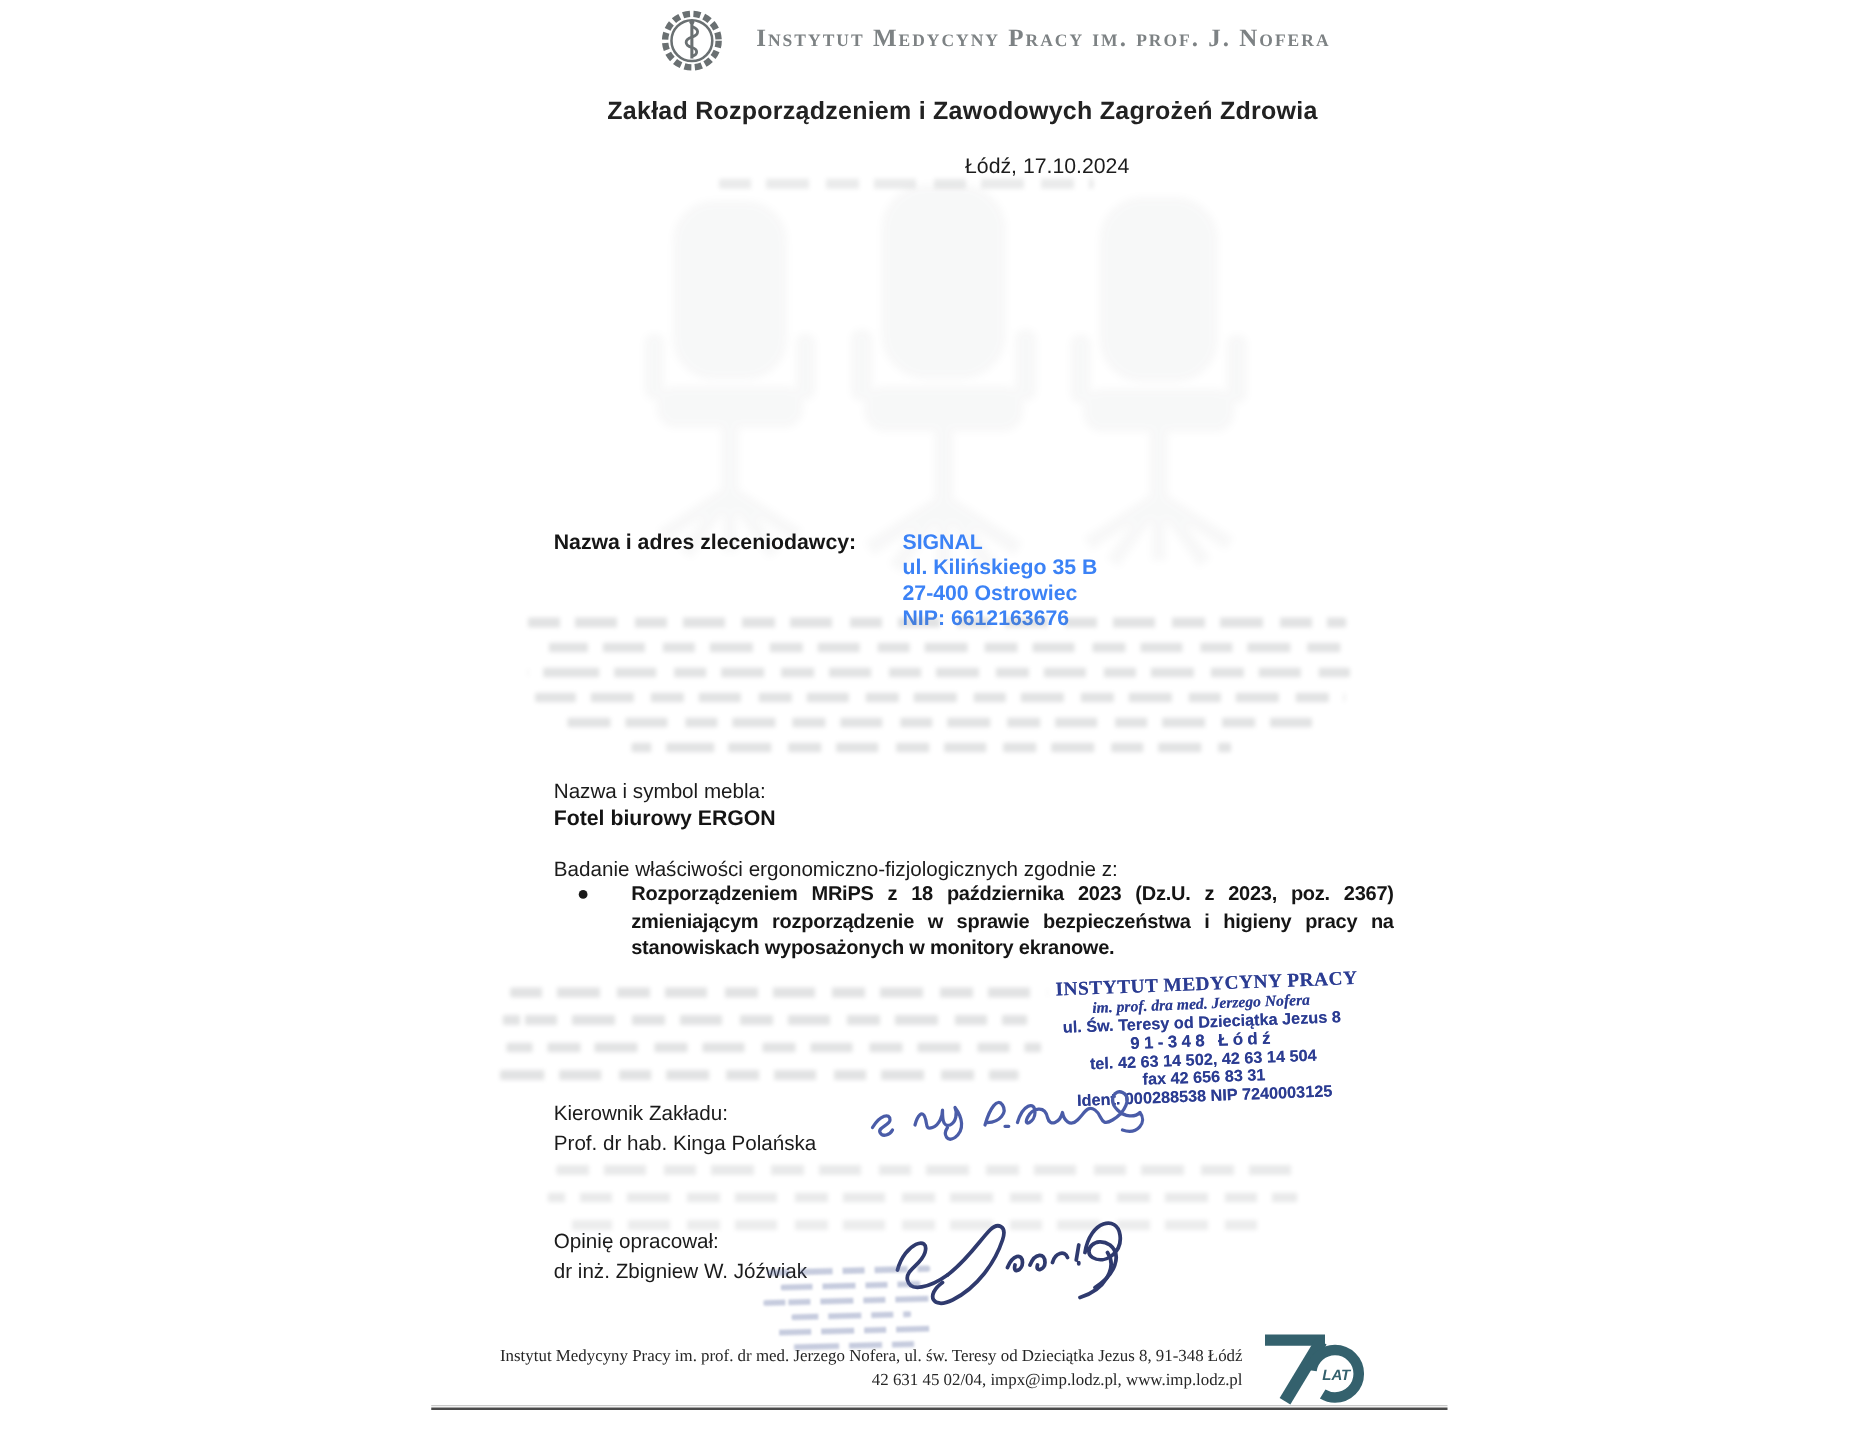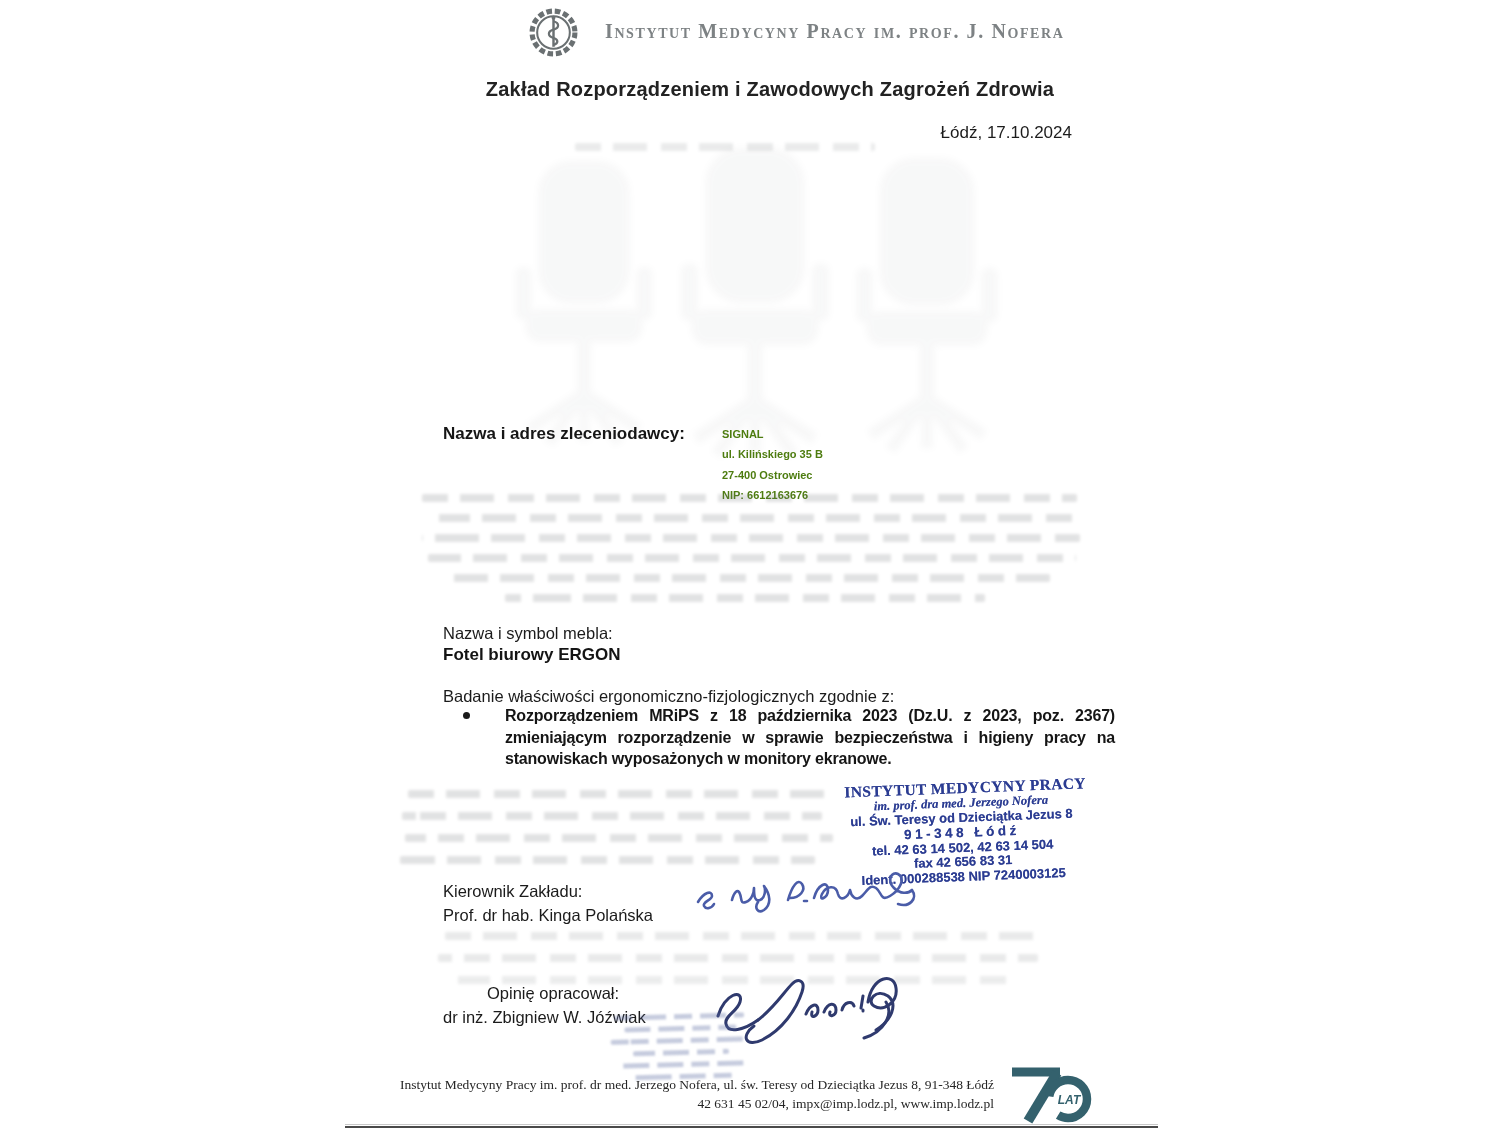--- a/index.html
+++ b/index.html
@@ -12,33 +12,33 @@
   
   .inst-name{
     left:605px;top:20px;width:520px;
     font-family:"Liberation Serif",serif;font-variant:small-caps;font-weight:bold;
     font-size:20px;letter-spacing:1.6px;color:#7d8284;white-space:nowrap;
   }
   .dept{
     left:420px;top:78px;width:700px;text-align:center;
     font-weight:bold;font-size:20px;color:#222;letter-spacing:.2px;
   }
-  .dateline{left:772px;top:123px;width:300px;text-align:right;font-size:17px;color:#1c1c1c;}
+  .dateline{left:772px;top:123px;width:300px;font-size:17px;color:#1c1c1c;}
 
   
   .doc-title{
     left:420px;top:224px;width:700px;text-align:center;
     font-weight:bold;font-size:28px;line-height:33px;color:#2a2a2a;letter-spacing:-.3px;
   }
 
   
   .lbl-bold{font-weight:bold;font-size:17px;color:#161616;text-align:center;}
   .lbl-reg{font-weight:normal;font-size:16.5px;color:#1b1b1b;}
   .client-label{left:443px;top:424px;}
-  .client-lines{left:722px;top:424px;font-weight:bold;font-size:11px;line-height:20.4px;color:#4d7c0f;}
+  .client-lines{left:722px;top:424px;font-weight:bold;font-size:17px;line-height:20.4px;color:#3b82f6;}
 
   
   .furn-label{left:443px;top:624px;}
   .furn-value{left:443px;top:645px;font-weight:bold;font-size:17px;color:#141414;}
   .assess-intro{left:443px;top:687px;}
   .bullet-dot{left:463px;top:712px;width:7px;height:7px;border-radius:50%;background:#1a1a1a;}
   .bullet-text{
     left:487px;top:705px;width:610px;text-align:justify;
     font-weight:bold;font-size:16px;line-height:21.6px;color:#151515;letter-spacing:-.2px;margin-left:18px;
   }
@@ -54,21 +54,21 @@
   .st2{font-family:"Liberation Serif",serif;font-weight:bold;font-style:italic;font-size:12.5px;line-height:14px;}
   .st3{font-weight:bold;font-size:13px;line-height:15px;}
   .st4{font-weight:bold;font-size:13.5px;line-height:15px;letter-spacing:3.5px;}
   .st5{font-weight:bold;font-size:13px;line-height:15px;}
   .st6{font-weight:bold;font-size:13px;line-height:14px;}
   .st7{font-weight:bold;font-size:13px;line-height:15px;}
 
   
   .head-label{left:443px;top:882px;}
   .head-name{left:443px;top:906px;}
-  .author-label{left:443px;top:984px;margin-left:44px;}
+  .author-label{left:443px;top:984px;}
   .author-name{left:443px;top:1008px;}
   .sig{position:absolute;}
   .sig path{fill:none;stroke-linecap:round;stroke-linejoin:round;}
 
   
   .ghost{
     position:absolute;height:8px;opacity:.20;filter:blur(1.6px);border-radius:2px;
     background-image:repeating-linear-gradient(90deg,#6f7477 0px,#6f7477 26px,transparent 26px,transparent 38px,#6f7477 38px,#6f7477 72px,transparent 72px,transparent 86px);
   }
   .ghost.blue{

